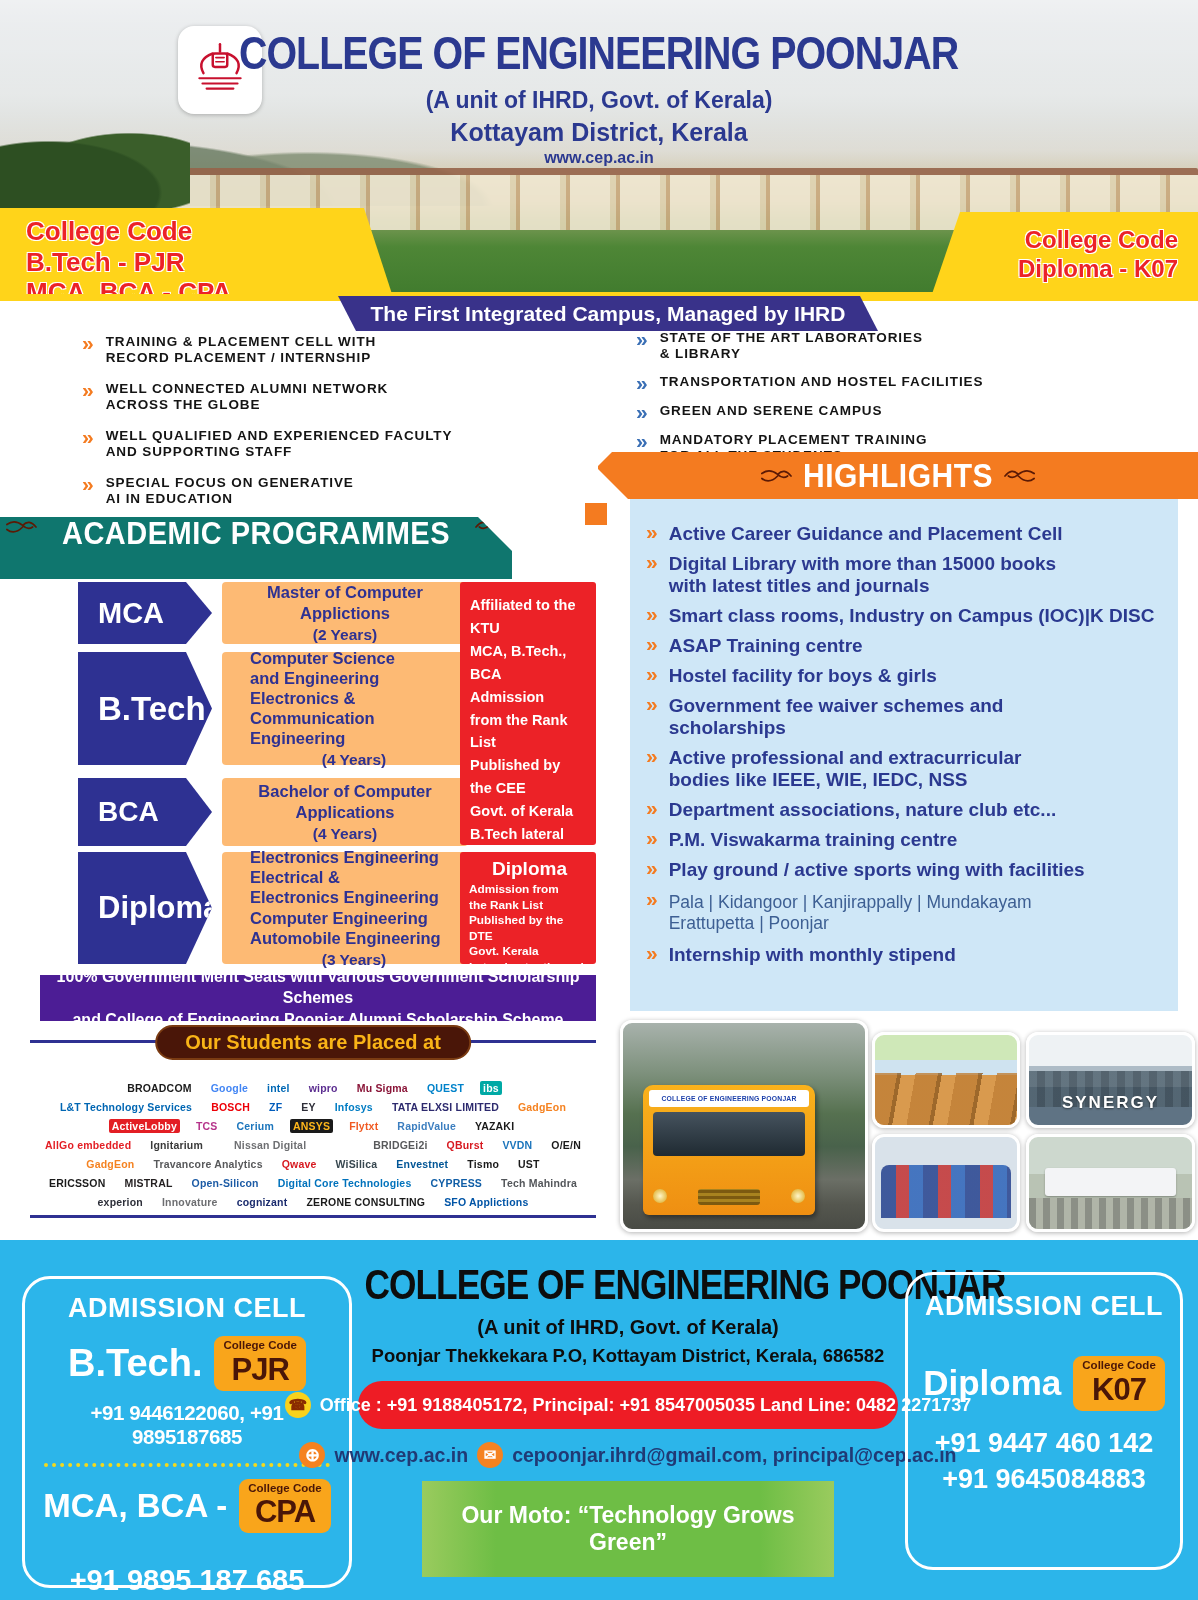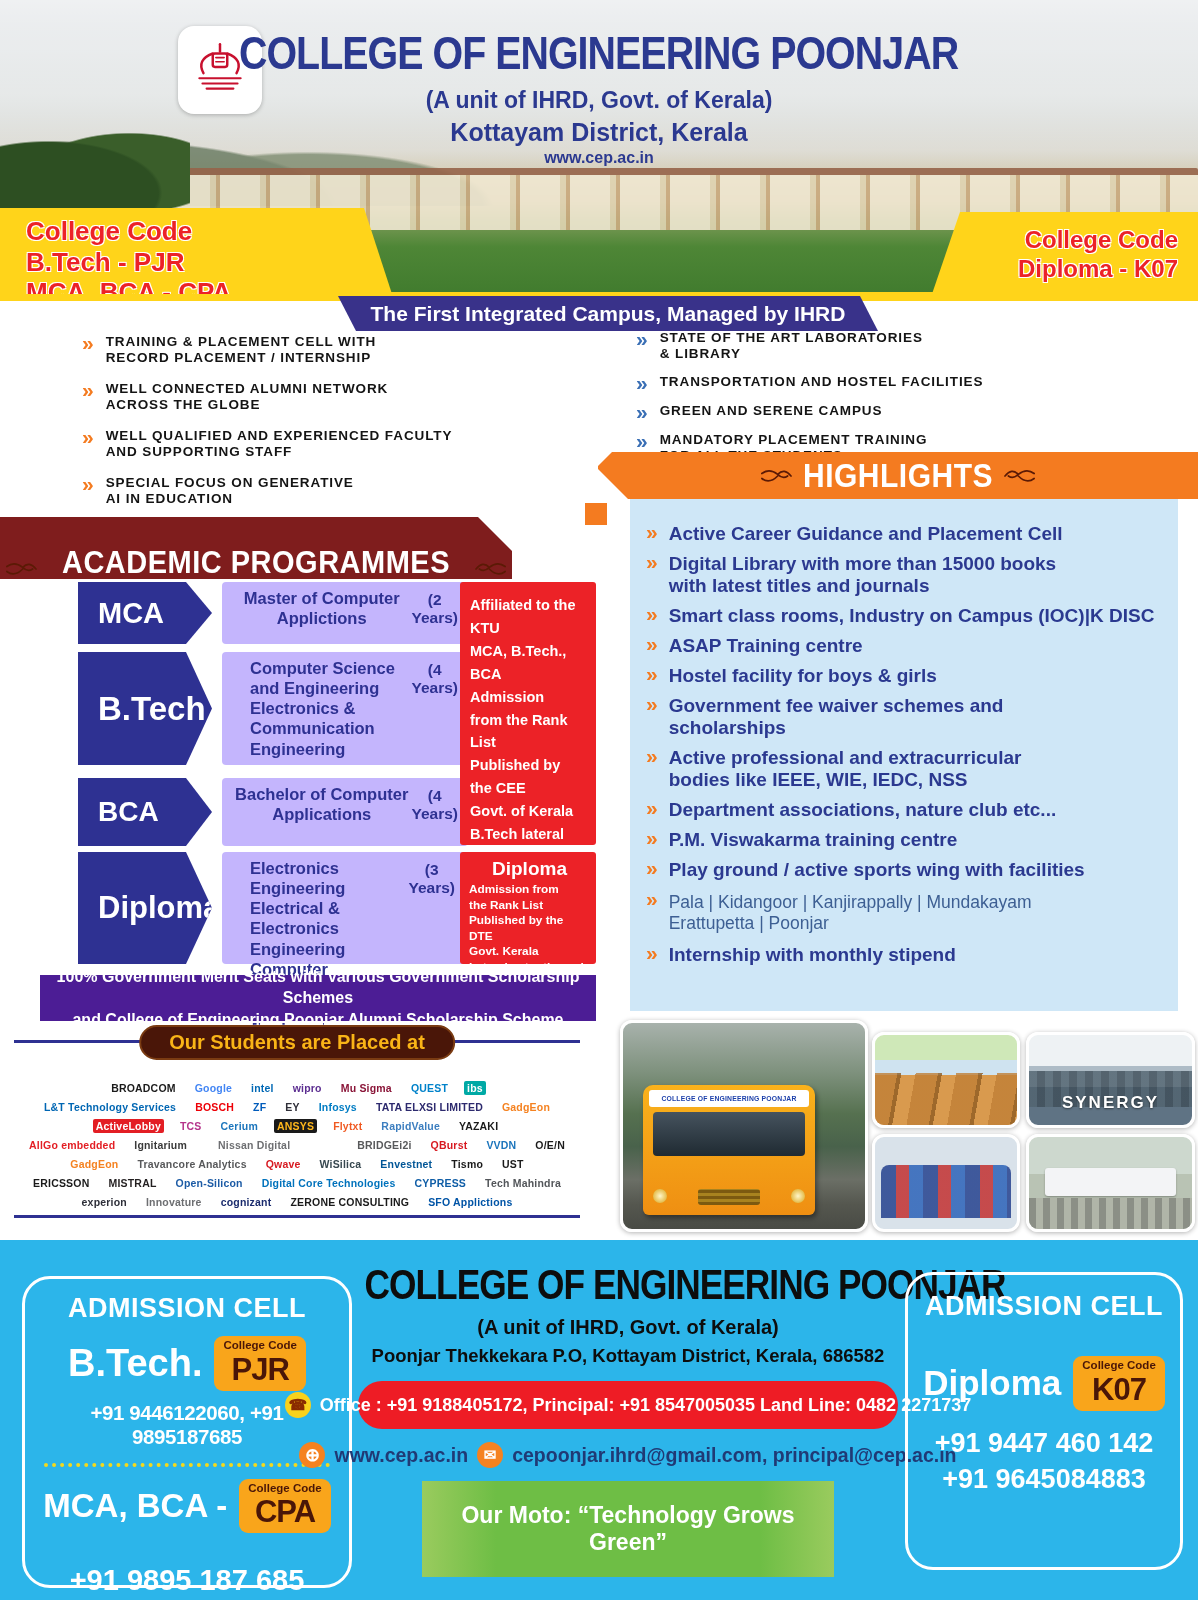--- a/index.html
+++ b/index.html
@@ -72,54 +72,54 @@
   .flourish.flip { transform:scaleX(-1); }
 
   .hl-panel { position:absolute; top:499px; left:630px; width:548px; height:512px;
     background:#CFE7F7; padding:24px 12px 8px 16px; display:flex; flex-direction:column; gap:8.5px; }
   .hl-item { display:flex; gap:11px; align-items:flex-start; }
   .hl-text { color:#2B3990; font-weight:bold; font-size:19px; line-height:1.14; }
   .hl-sub { color:#3D5F93; font-weight:normal; font-size:17.5px; line-height:1.25; margin-top:2px; }
   .hl-sub:empty { display:none; }
 
   
-  .ap-bar { position:absolute; top:517px; left:0; width:512px; height:62px; background:#7f1d1d;
+  .ap-bar { position:absolute; top:517px; left:0; width:512px; height:62px; background:#0f766e;
     clip-path:polygon(0 0, calc(100% - 34px) 0, 100% 34px, 100% 100%, 0 100%);
-    display:flex; align-items:flex-end; justify-content:center; gap:24px; }
+    display:flex; align-items:flex-start; justify-content:center; gap:24px; }
   .ap-bar .bar-title { color:#fff; font-weight:bold; font-size:29px; letter-spacing:.5px; transform:scaleY(1.1); }
 
   .prog-row { position:absolute; left:78px; display:flex; gap:10px; }
   .row-1 { top:582px; height:62px; }
   .row-2 { top:652px; height:113px; }
   .row-3 { top:778px; height:68px; }
   .row-4 { top:852px; height:112px; }
   .arrow { width:134px; background:#2E3192; color:#fff; font-weight:bold;
     clip-path:polygon(0 0, calc(100% - 26px) 0, 100% 50%, calc(100% - 26px) 100%, 0 100%);
     display:flex; align-items:center; padding-left:20px; }
   .row-1 .arrow { font-size:29px; } .row-2 .arrow { font-size:33px; }
   .row-3 .arrow { font-size:28px; } .row-4 .arrow { font-size:31px; }
-  .ybox { width:246px; background:#c4b5fd; border-radius:4px; color:#2E3192; font-weight:bold;
-    display:flex; flex-direction:row; justify-content:center; padding:6px 10px; }
+  .ybox { width:246px; background:#fdba74; border-radius:4px; color:#2E3192; font-weight:bold;
+    display:flex; flex-direction:column; justify-content:center; padding:22px 10px; }
   .ybox .desc { font-size:16.5px; line-height:1.22; }
   .ybox .yrs { font-size:15.5px; text-align:center; margin-top:3px; }
   .ybox.center .desc { text-align:center; }
   .ybox.left { padding-left:28px; }
 
   .red-panel { position:absolute; left:460px; width:136px; background:#EC2227; color:#fff;
     font-weight:bold; border-radius:3px; }
   .red-1 { top:582px; height:263px; font-size:14.5px; line-height:1.58; padding:12px 6px 6px 10px; }
   .red-2 { top:852px; height:112px; font-size:11.8px; line-height:1.32; padding:4px 6px 4px 9px; }
   .red-2 .rp-title { text-align:center; font-size:19px; margin-bottom:1px; }
 
   .merit { position:absolute; top:975px; left:40px; width:556px; height:46px; background:#4c1d95;
     color:#fff; font-weight:bold; font-size:16px; line-height:1.32; text-align:center;
     display:flex; align-items:center; justify-content:center; }
 
   
-  .placed { position:absolute; top:1040px; left:14px; width:566px; height:178px; background:#fff;
+  .placed { position:absolute; top:1040px; left:30px; width:566px; height:178px; background:#fff;
     border-top:3px solid #2E3192; border-bottom:3px solid #2E3192; }
   .placed-pill { position:absolute; top:-18px; left:50%; transform:translateX(-50%);
     background:#4A1608; color:#F9B417; font-weight:bold; font-size:20px; padding:4px 28px;
     border-radius:18px; white-space:nowrap; border:2px solid #7a3b12; }
   .logo-rows { padding:22px 6px 6px; display:flex; flex-direction:column; gap:5px; height:100%; justify-content:flex-end; }
   .logo-row { display:flex; justify-content:center; align-items:center; gap:13px; }
   .logo { font-weight:bold; font-size:10.5px; white-space:nowrap; padding:1px 3px; border-radius:2px; letter-spacing:.2px; }
 
   
   .photo { position:absolute; border:3px solid #fff; border-radius:12px;

